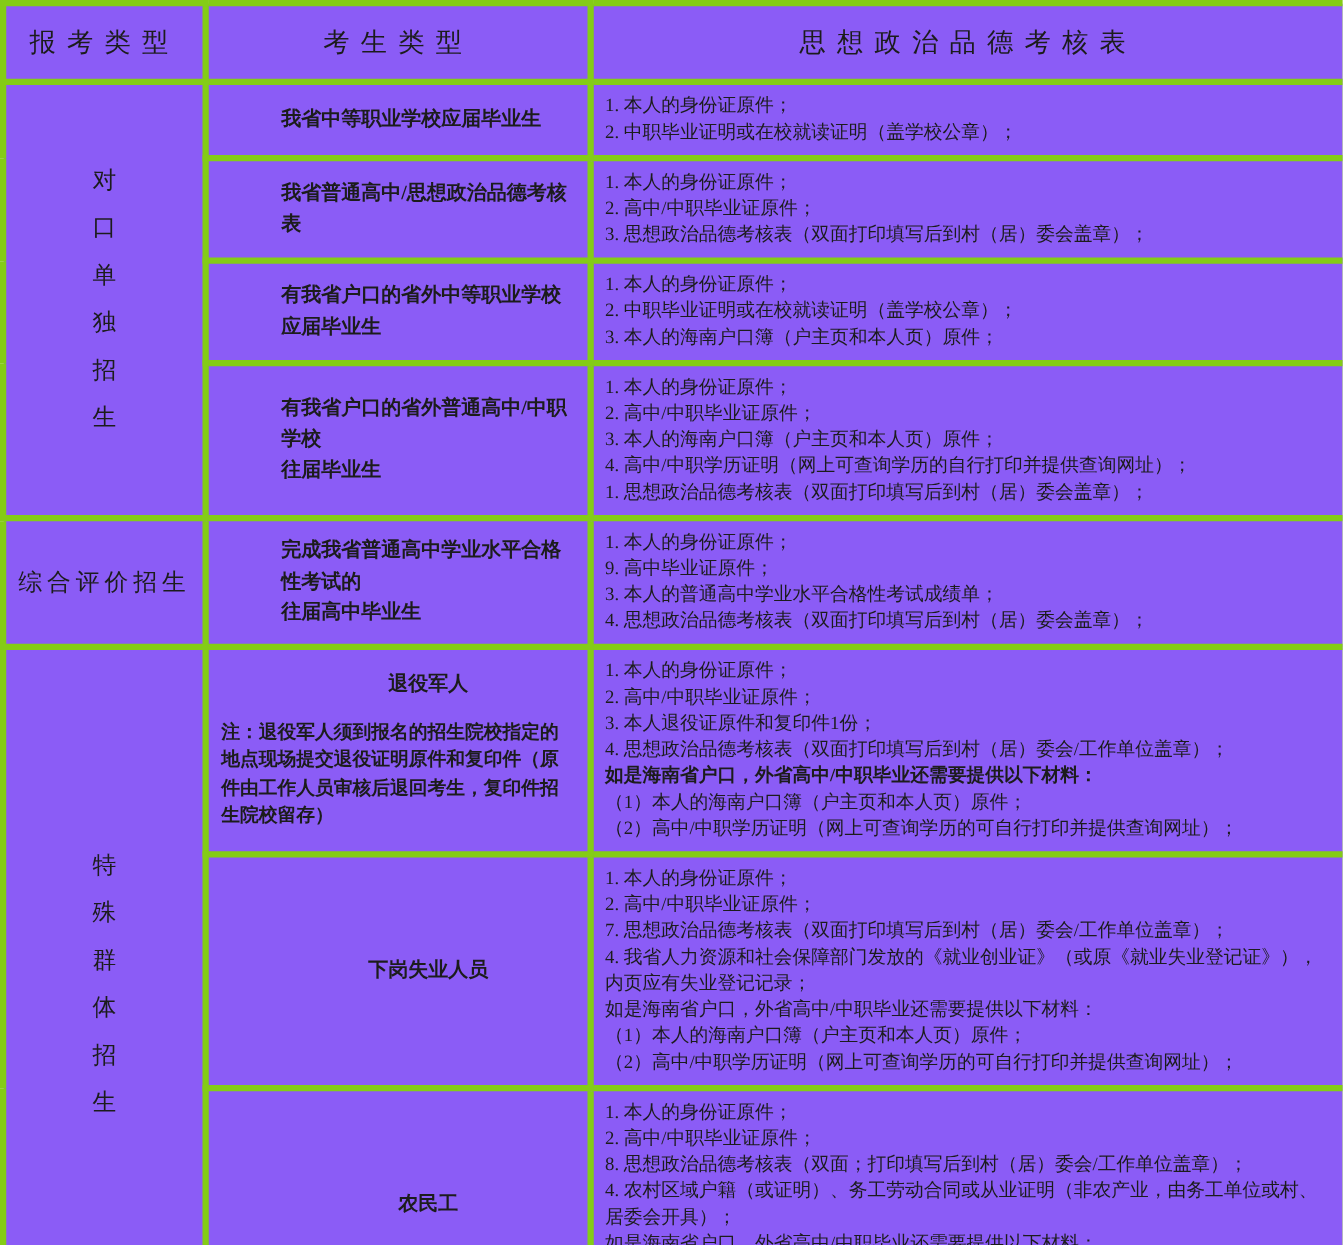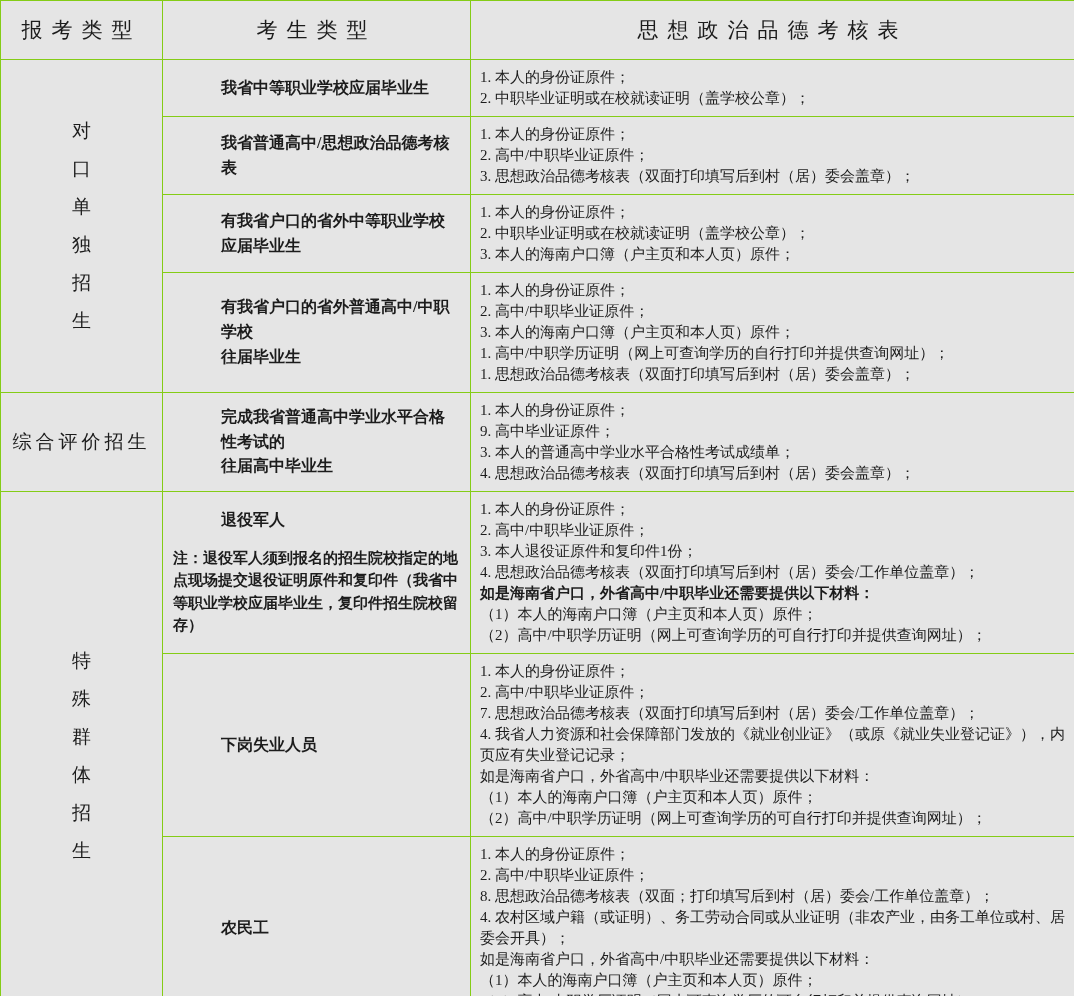--- a/index.html
+++ b/index.html
@@ -16,23 +16,23 @@
     width: 1074px;
     border-collapse: collapse;
     table-layout: fixed;
     background: #ffffff;
   }
   col.c-type { width: 162px; }
   col.c-cand { width: 308px; }
   col.c-mat  { width: 604px; }
 
   th, td {
-    border: 1px solid #84cc16;
+    border: 5px solid #84cc16;
     vertical-align: middle;
-    background: #e5e5e5;
+    background: #8b5cf6;
   }
   thead th {
     height: 58px;
     font-size: 21px;
     font-weight: 500;
     letter-spacing: 9px;
     text-align: center;
     padding: 0 2px;
   }
   td.type-cell {
@@ -51,21 +51,21 @@
   }
   td.candidate-cell {
     font-size: 16px;
     font-weight: 700;
     padding: 6px 10px;
     line-height: 1.55;
   }
   td.candidate-cell.align-left   { text-align: left; }
   td.candidate-cell.align-center { text-align: center; }
   .candidate-title { white-space: pre-line; margin-left: 48px; }
-  td.candidate-cell.align-center .candidate-title { text-align: left; }
+  td.candidate-cell.align-center .candidate-title { text-align: center; font-family: Liberation Mono, monospace; }
   .candidate-note {
     margin-top: 14px;
     font-size: 15px;
     font-weight: 700;
     text-align: left;
     line-height: 1.5;
   }
   td.materials-cell {
     font-size: 15px;
     line-height: 21px;
@@ -130,21 +130,21 @@
       </tr>
       <tr>
         <td class="candidate-cell align-left">
           <div class="candidate-title">有我省户口的省外普通高中/中职学校
 往届毕业生</div>
         </td>
         <td class="materials-cell">
           <div class="material-line">1. 本人的身份证原件；</div>
           <div class="material-line">2. 高中/中职毕业证原件；</div>
           <div class="material-line">3. 本人的海南户口簿（户主页和本人页）原件；</div>
-          <div class="material-line">1. 高中/中职学历证明（网上可查询学历的自行打印并提供查询网址）；</div>
+          <div class="material-line">4. 高中/中职学历证明（网上可查询学历的自行打印并提供查询网址）；</div>
           <div class="material-line">1. 思想政治品德考核表（双面打印填写后到村（居）委会盖章）；</div>
         </td>
       </tr>
       <tr>
         <td class="type-cell" rowspan="1"><span class="type-label">综合评价招生</span></td>
         <td class="candidate-cell align-left">
           <div class="candidate-title">完成我省普通高中学业水平合格性考试的
 往届高中毕业生</div>
         </td>
         <td class="materials-cell">
@@ -156,21 +156,21 @@
       </tr>
       <tr>
         <td class="type-cell vertical" rowspan="3"><span class="type-label">特
 殊
 群
 体
 招
 生</span></td>
         <td class="candidate-cell align-center">
           <div class="candidate-title">退役军人</div>
-          <div class="candidate-note">注：退役军人须到报名的招生院校指定的地点现场提交退役证明原件和复印件（我省中等职业学校应届毕业生，复印件招生院校留存）</div>
+          <div class="candidate-note">注：退役军人须到报名的招生院校指定的地点现场提交退役证明原件和复印件（原件由工作人员审核后退回考生，复印件招生院校留存）</div>
         </td>
         <td class="materials-cell">
           <div class="material-line">1. 本人的身份证原件；</div>
           <div class="material-line">2. 高中/中职毕业证原件；</div>
           <div class="material-line">3. 本人退役证原件和复印件1份；</div>
           <div class="material-line">4. 思想政治品德考核表（双面打印填写后到村（居）委会/工作单位盖章）；</div>
           <div class="material-line bold">如是海南省户口，外省高中/中职毕业还需要提供以下材料：</div>
           <div class="material-line">（1）本人的海南户口簿（户主页和本人页）原件；</div>
           <div class="material-line">（2）高中/中职学历证明（网上可查询学历的可自行打印并提供查询网址）；</div>
         </td>

